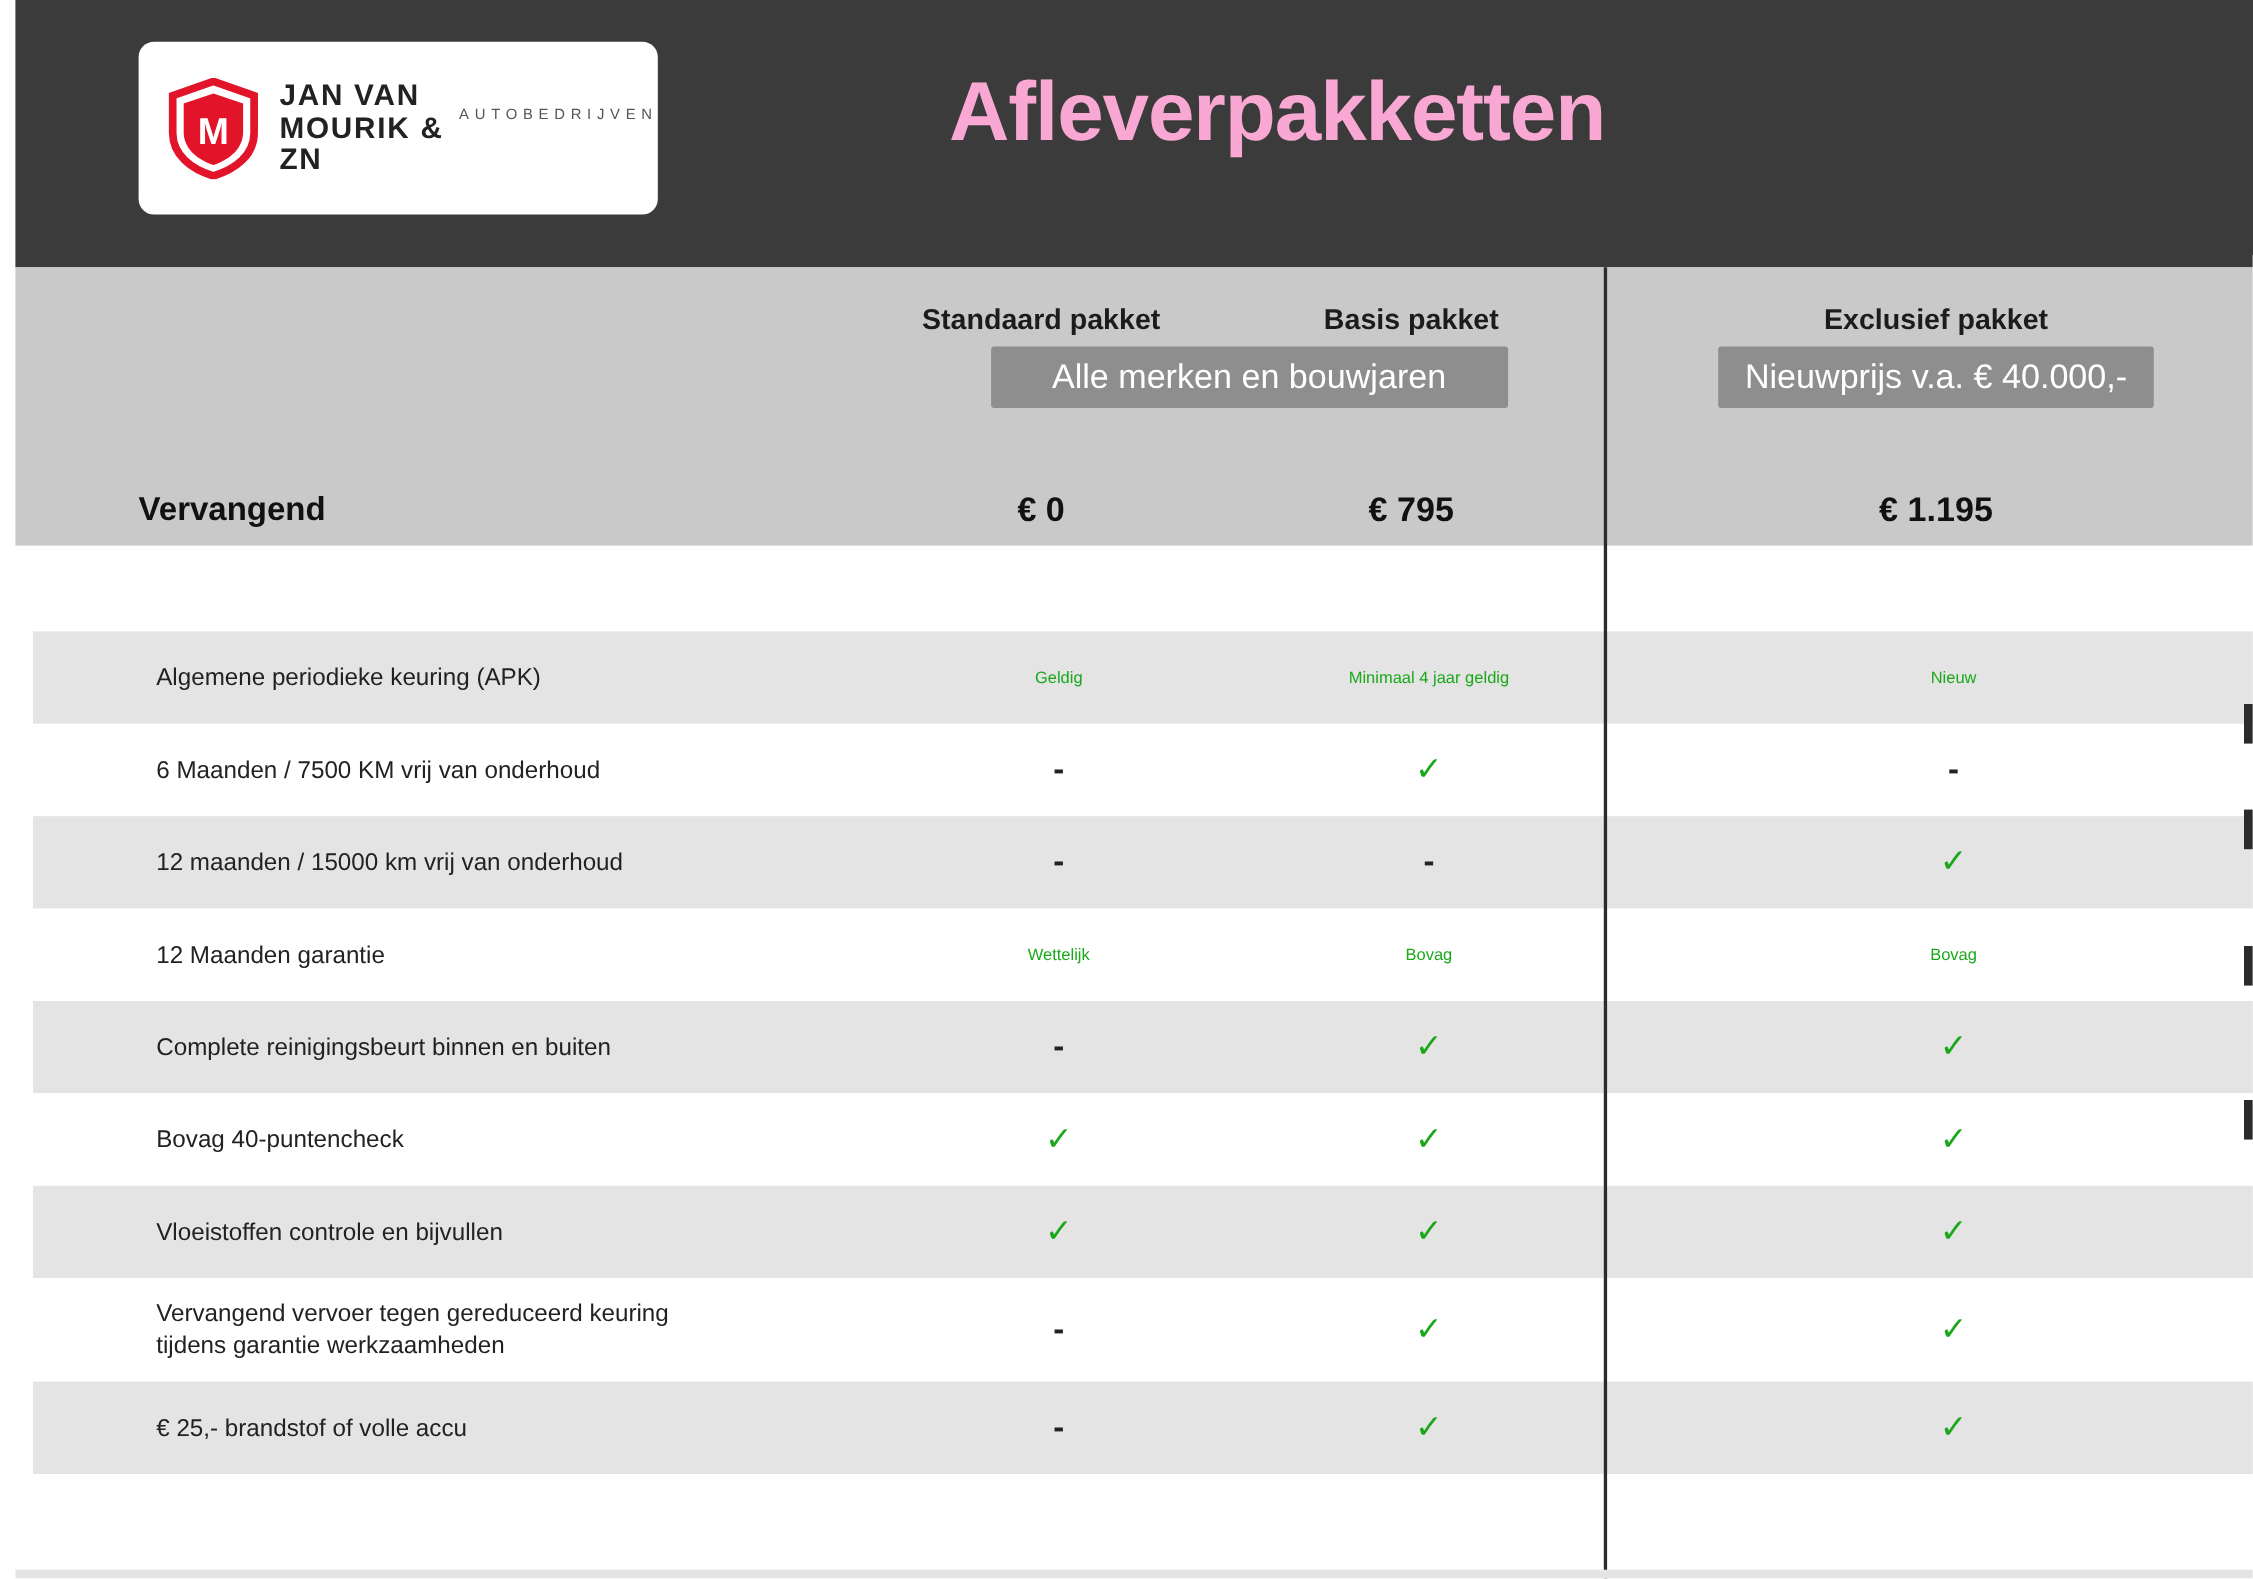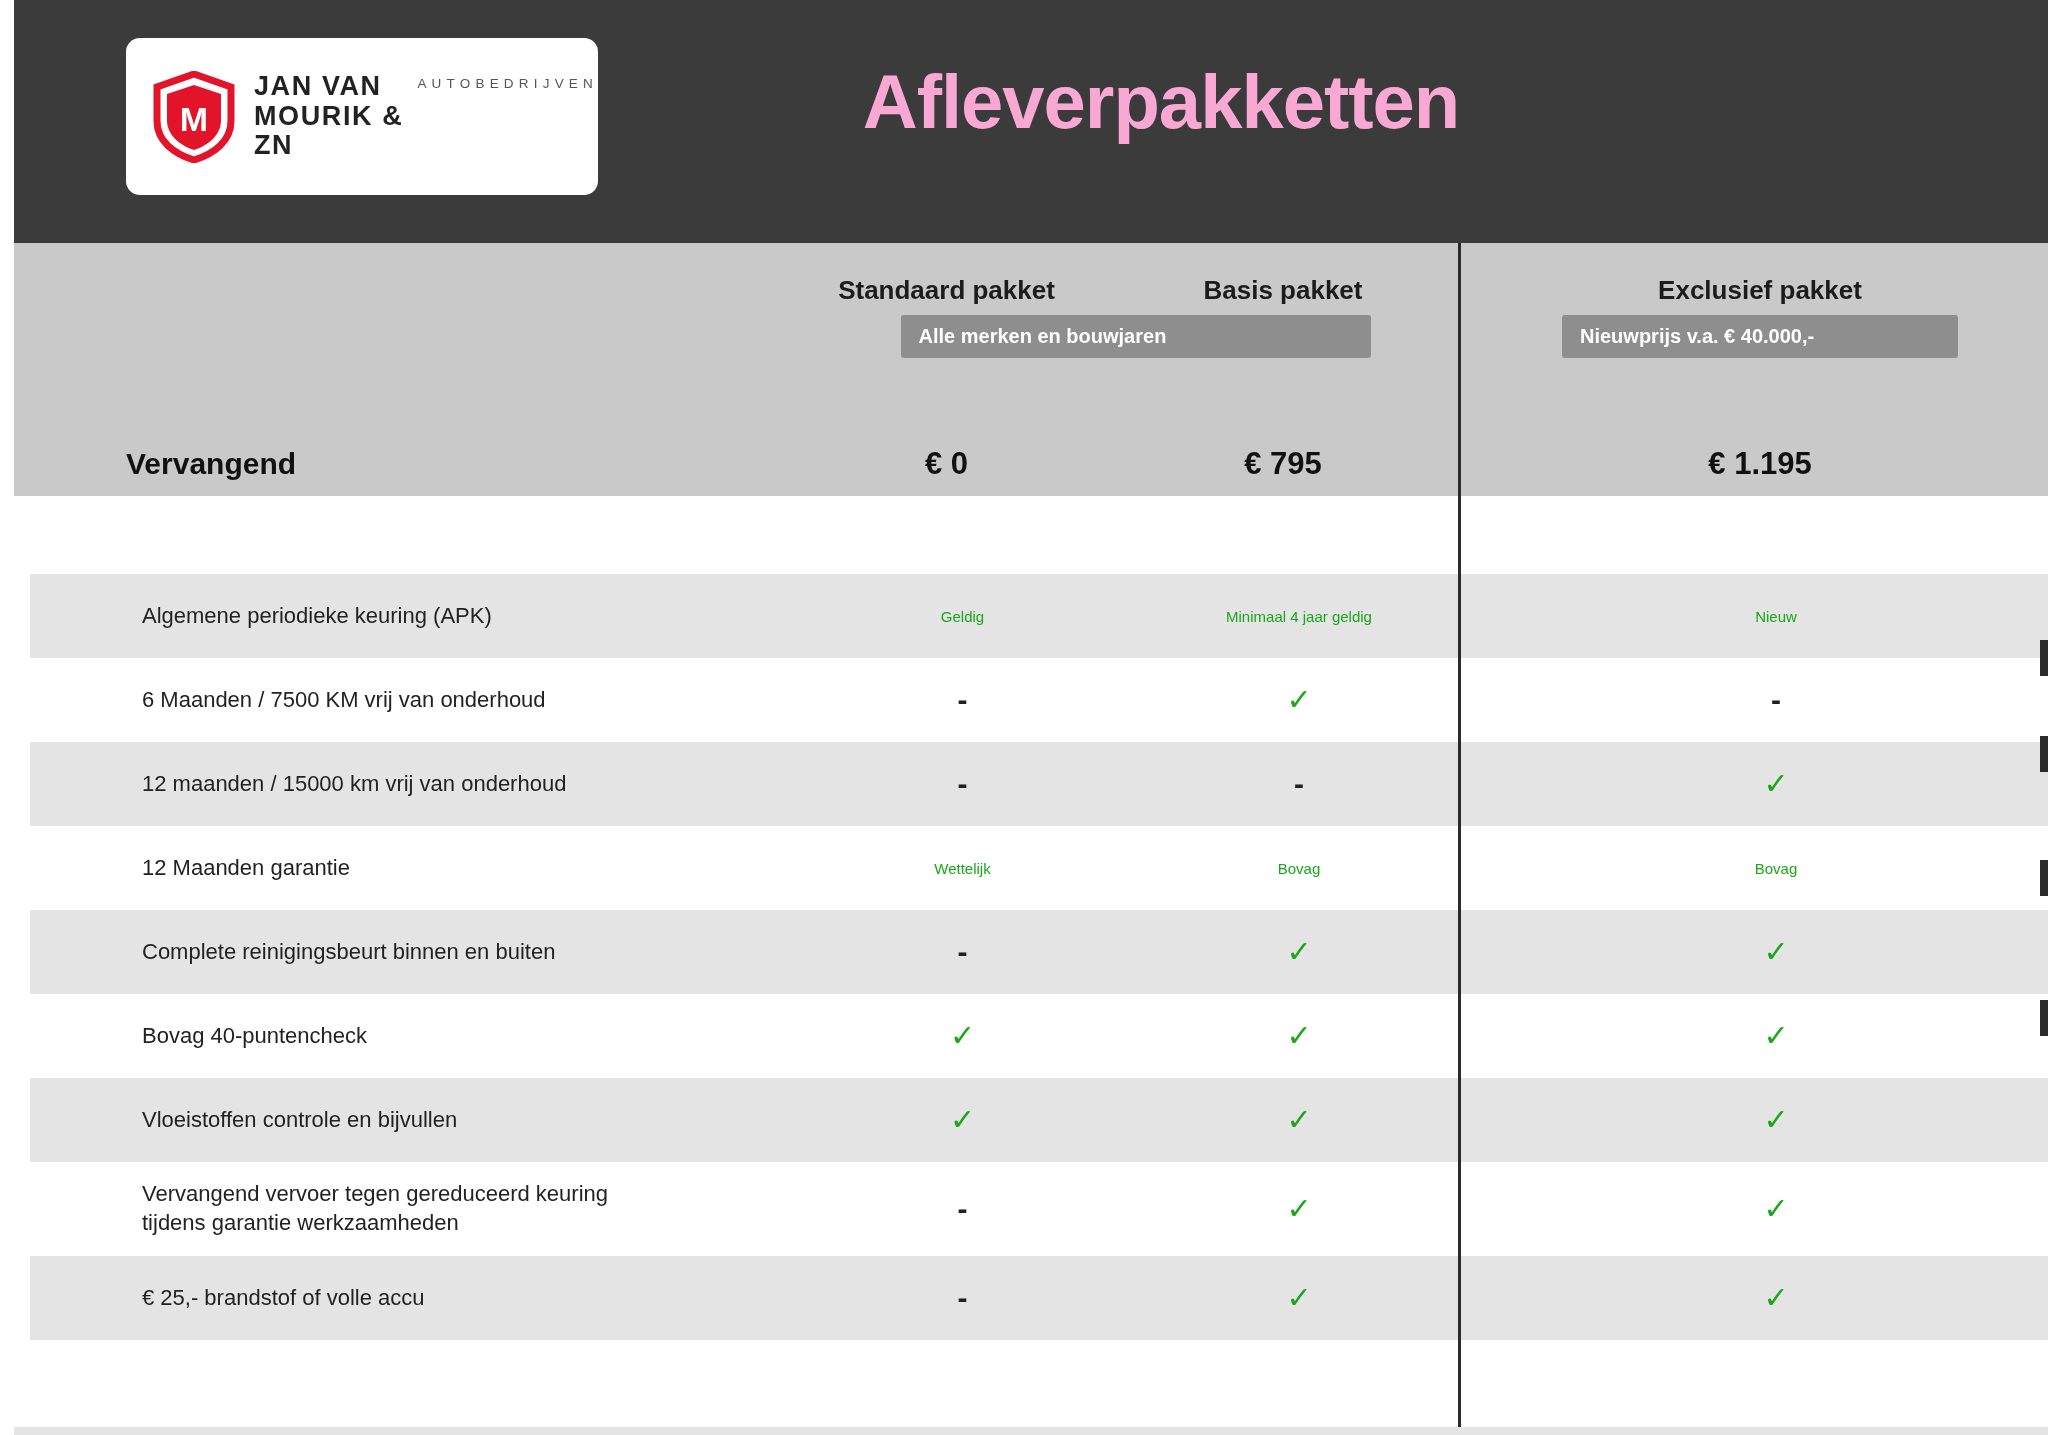--- a/index.html
+++ b/index.html
@@ -60,21 +60,21 @@
     font-size: 27px;
     font-weight: bold;
     letter-spacing: 1.6px;
     color: #222222;
     line-height: 1.1;
   }
   .logo-sub {
     font-size: 13.5px;
     letter-spacing: 5.2px;
     color: #555555;
-    margin-top: 4px;
+    margin-top: 24px;
   }
   .header-title {
     position: absolute;
     left: 0;
     top: 58px;
     width: 2034px;
     text-align: center;
     color: #f9a8d4;
     font-size: 76px;
     font-weight: bold;
@@ -161,25 +161,25 @@
   .pill-row {
     position: absolute;
     top: 72px;
     left: 0;
     width: 100%;
     display: flex;
   }
   .pill {
     background: #8e8e8e;
     color: #ffffff;
-    font-size: 20px;
-    font-weight: bold;
+    font-size: 31px;
+    font-weight: normal;
     border-radius: 3px;
     padding: 10px 18px;
-    text-align: left;
+    text-align: center;
     white-space: nowrap;
   }
   .pill-wrap-left {
     width: 1458px;
     flex: 0 0 1458px;
     display: flex;
     justify-content: center;
     padding-left: 785px;
     box-sizing: border-box;
   }

